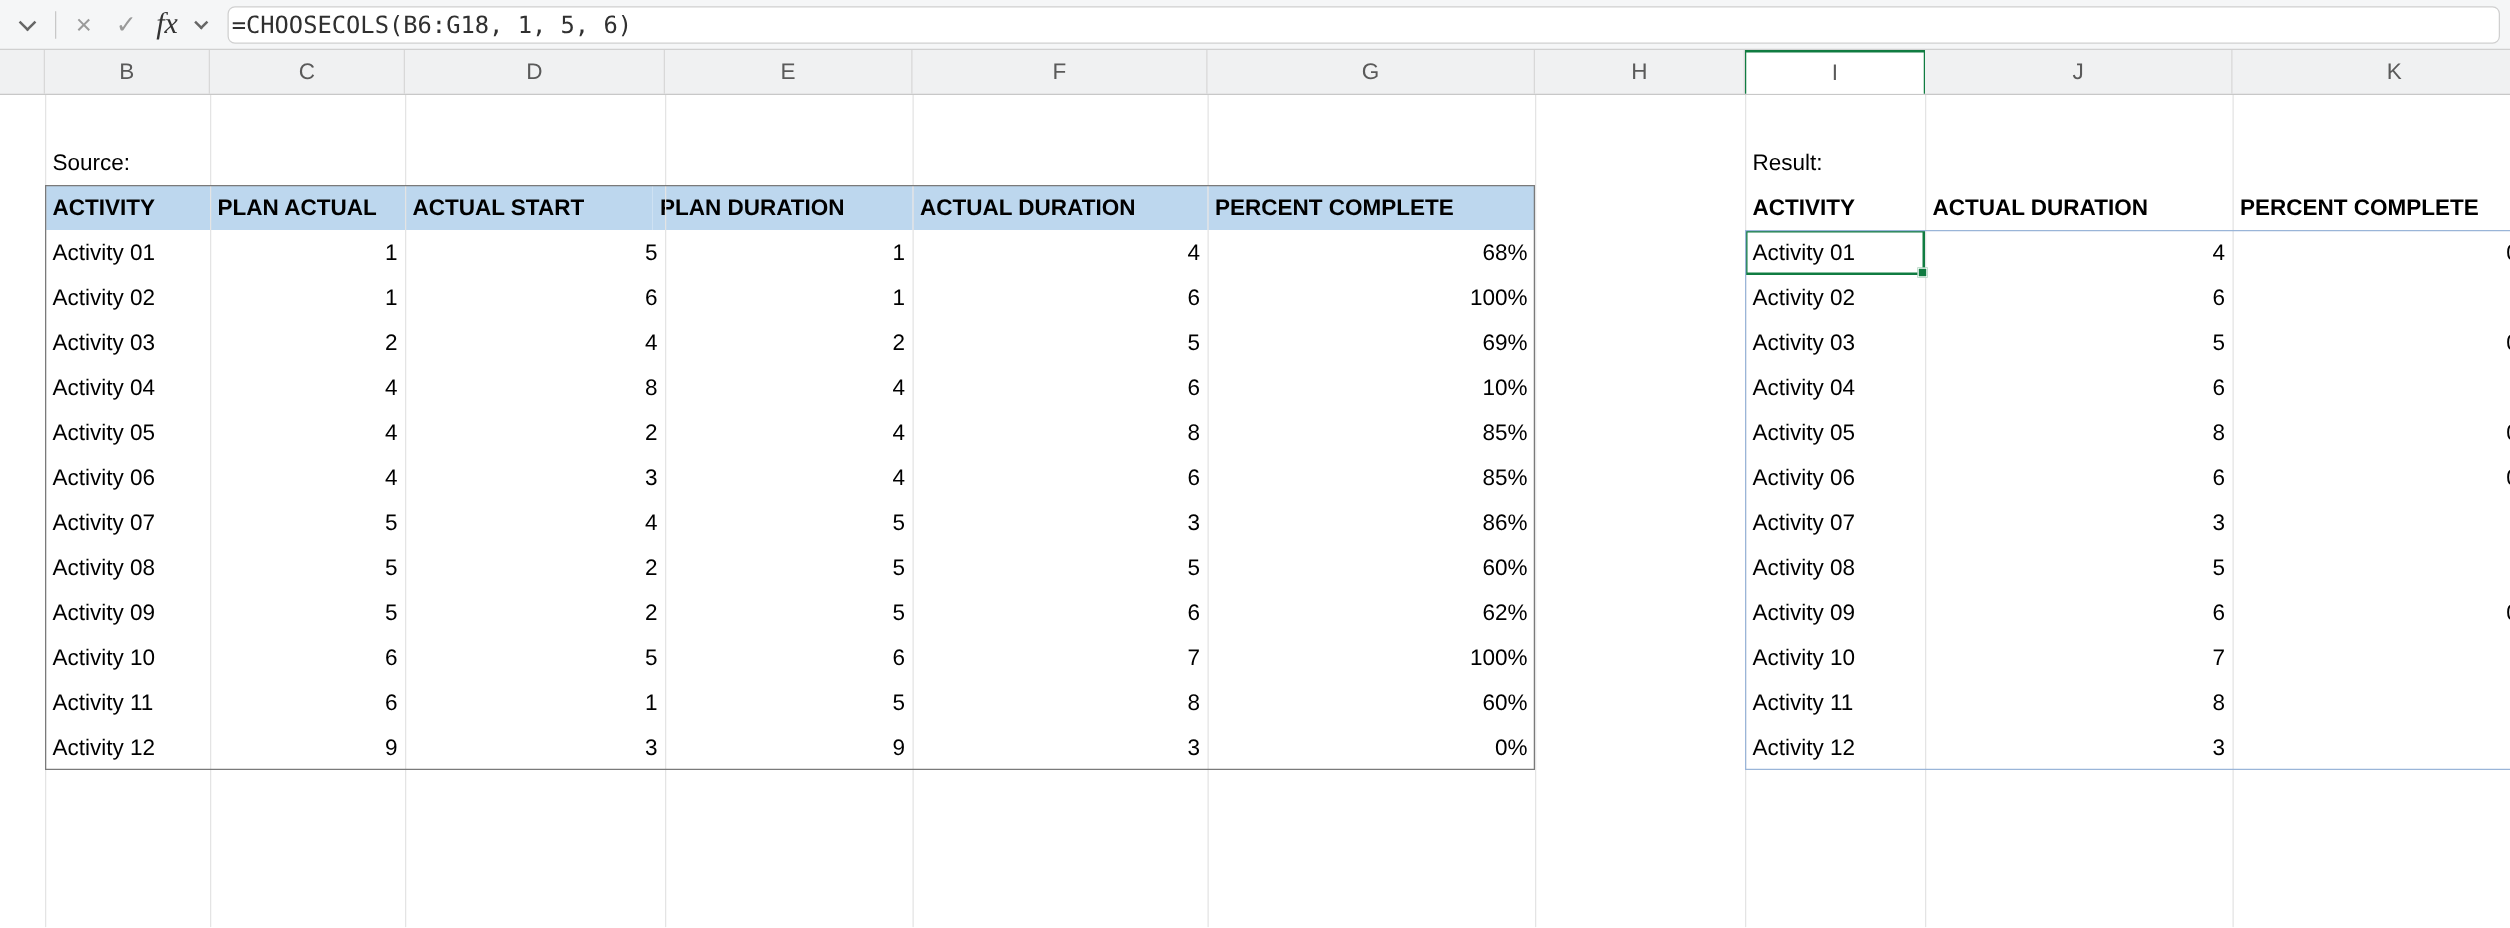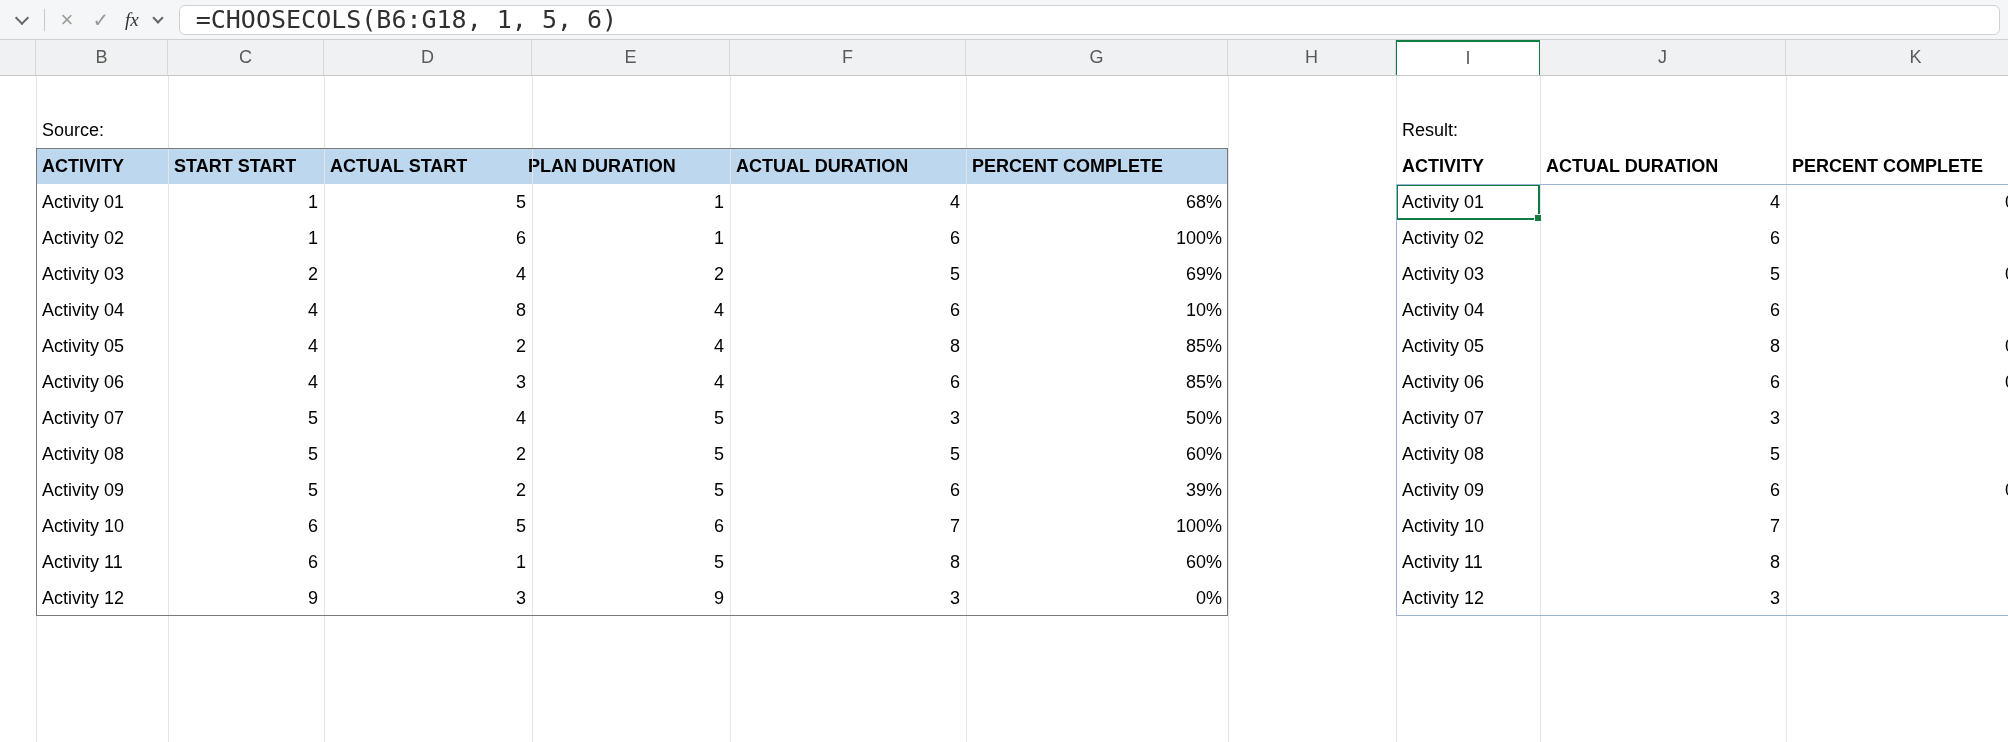--- a/index.html
+++ b/index.html
@@ -33,36 +33,36 @@
   }
   .fb-sep {
     width: 1px;
     height: 22px;
     background: #c8c8c8;
     margin: 0 2px;
   }
   .fx-label {
     font-style: italic;
     font-family: "Times New Roman", serif;
-    font-size: 19px;
+    font-size: 24px;
     color: #333;
     padding: 0 4px;
   }
   .formula-input {
     flex: 1;
     height: 30px;
     background: #ffffff;
     border: 1px solid #d0d0d0;
     border-radius: 6px;
-    padding: 0 16px;
+    padding: 0 2px;
     font-family: Consolas, monospace;
-    font-size: 25px;
+    font-size: 19px;
     color: #303030;
     display: flex;
-    align-items: flex-end;
+    align-items: center;
     margin-left: 6px;
   }
   .col-headers {
     display: flex;
     height: 36px;
     background: #f0f1f2;
     border-bottom: 1px solid #c8c8c8;
   }
   .col-headers .ch {
     border-right: 1px solid #d8d8d8;
@@ -222,21 +222,21 @@
     <div class="cell w-H"></div>
     <div class="cell w-I left">Result:</div>
     <div class="cell w-J"></div>
     <div class="cell w-K"></div>
   </div>
 
   <div class="row">
     <div class="cell w-gutter"></div>
     <div class="header-row" style="display:flex;height:100%;">
       <div class="cell w-B left">ACTIVITY</div>
-      <div class="cell w-C left">START START</div>
+      <div class="cell w-C left">PLAN ACTUAL</div>
       <div class="cell w-E left">ACTUAL START</div>
       <div class="cell w-D left">PLAN DURATION</div>
       <div class="cell w-F left">ACTUAL DURATION</div>
       <div class="cell w-G left">PERCENT COMPLETE</div>
     </div>
     <div class="cell w-H"></div>
     <div class="cell w-I left bold" style="overflow:visible">ACTIVITY</div>
     <div class="cell w-J left bold" style="overflow:visible">ACTUAL DURATION</div>
     <div class="cell w-K left bold" style="overflow:visible">PERCENT COMPLETE</div>
   </div>
@@ -320,21 +320,21 @@
         <div class="cell w-J right">6</div>
         <div class="cell w-K right">0.85</div>
       </div>
       <div class="row">
         <div class="cell w-gutter"></div>
         <div class="cell w-B left">Activity 07</div>
         <div class="cell w-C right">5</div>
         <div class="cell w-D right">4</div>
         <div class="cell w-E right">5</div>
         <div class="cell w-F right">3</div>
-        <div class="cell w-G right">50%</div>
+        <div class="cell w-G right">86%</div>
         <div class="cell w-H"></div>
         <div class="cell w-I left">Activity 07</div>
         <div class="cell w-J right">3</div>
         <div class="cell w-K right">0.5</div>
       </div>
       <div class="row">
         <div class="cell w-gutter"></div>
         <div class="cell w-B left">Activity 08</div>
         <div class="cell w-C right">5</div>
         <div class="cell w-D right">2</div>
@@ -346,21 +346,21 @@
         <div class="cell w-J right">5</div>
         <div class="cell w-K right">0.6</div>
       </div>
       <div class="row">
         <div class="cell w-gutter"></div>
         <div class="cell w-B left">Activity 09</div>
         <div class="cell w-C right">5</div>
         <div class="cell w-D right">2</div>
         <div class="cell w-E right">5</div>
         <div class="cell w-F right">6</div>
-        <div class="cell w-G right">39%</div>
+        <div class="cell w-G right">62%</div>
         <div class="cell w-H"></div>
         <div class="cell w-I left">Activity 09</div>
         <div class="cell w-J right">6</div>
         <div class="cell w-K right">0.75</div>
       </div>
       <div class="row">
         <div class="cell w-gutter"></div>
         <div class="cell w-B left">Activity 10</div>
         <div class="cell w-C right">6</div>
         <div class="cell w-D right">5</div>

